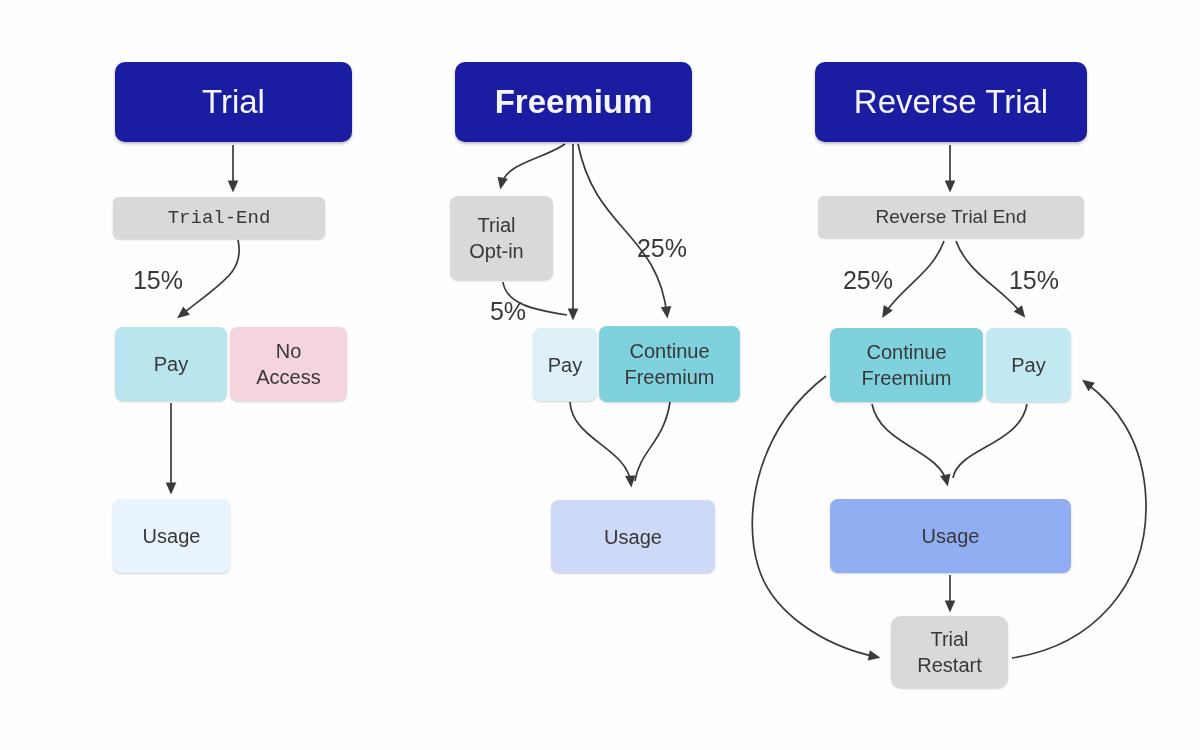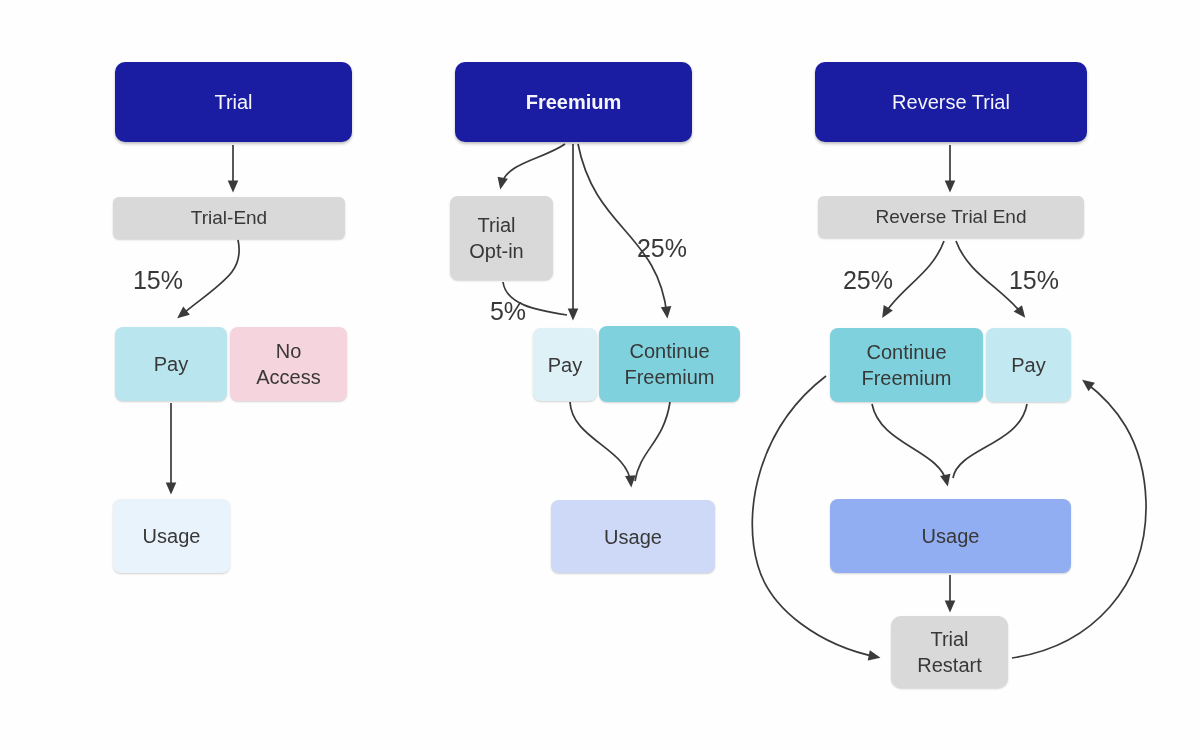--- a/index.html
+++ b/index.html
@@ -37,21 +37,21 @@
     border-radius: 8px;
     color: var(--text);
     font-size: 20px;
     line-height: 1.3;
     box-shadow: 0 1px 2px rgba(0,0,0,.18);
     box-sizing: border-box;
   }
   .header {
     background: var(--header-bg);
     color: var(--header-text);
-    font-size: 20px;
+    font-size: 33px;
     border-radius: 10px;
     box-shadow: 0 2px 3px rgba(0,0,0,.25);
   }
   .strip {
     background: var(--gray);
     border-radius: 6px;
     font-size: 19px;
   }
   .wrap { padding: 0 18px; }
   .bg-gray   { background: var(--gray); }
@@ -98,21 +98,21 @@
     <path d="M 944 241 C 932 274, 900 288, 884 315" marker-end="url(#ah)"></path>
     <path d="M 956 241 C 968 274, 1002 288, 1023 315" marker-end="url(#ah)"></path>
     <path d="M 872 404 C 880 445, 940 450, 947 483" marker-end="url(#ah)"></path>
     <path d="M 1027 404 C 1020 445, 958 448, 953 478"></path>
     <path d="M 950 575 L 950 609" marker-end="url(#ah)"></path>
     <path d="M 826 376 C 758 428, 742 512, 758 566 C 771 611, 822 646, 877 657" marker-end="url(#ah)"></path>
     <path d="M 1012 658 C 1092 646, 1148 586, 1146 502 C 1144 438, 1114 404, 1085 382" marker-end="url(#ah)"></path>
   </svg>
 
   <div class="node header" style="left:115px; top:62px; width:237px; height:80px;">Trial</div>
-  <div class="node strip" style="left:113px; top:197px; width:232px; height:42px;">Trial-End</div>
+  <div class="node strip" style="left:113px; top:197px; width:212px; height:42px;font-family:Liberation Mono, monospace;">Trial-End</div>
   <div class="pct" style="left:126px; top:266px;">15%</div>
   <div class="node bg-cyan-light" style="left:115px; top:327px; width:112px; height:74px;">Pay</div>
   <div class="node bg-pink wrap" style="left:230px; top:327px; width:117px; height:74px;">No Access</div>
   <div class="node bg-blue-pale" style="left:113px; top:499px; width:117px; height:74px;">Usage</div>
 
   <div class="node header" style="left:455px; top:62px; width:237px; height:80px;font-weight:bold;">Freemium</div>
   <div class="node bg-gray wrap" style="left:450px; top:196px; width:103px; height:84px;padding-left:8px;">Trial Opt-in</div>
   <div class="pct" style="left:630px; top:234px;">25%</div>
   <div class="pct" style="left:476px; top:297px;">5%</div>
   <div class="node bg-cyan-pale" style="left:533px; top:328px; width:64px; height:73px;">Pay</div>

